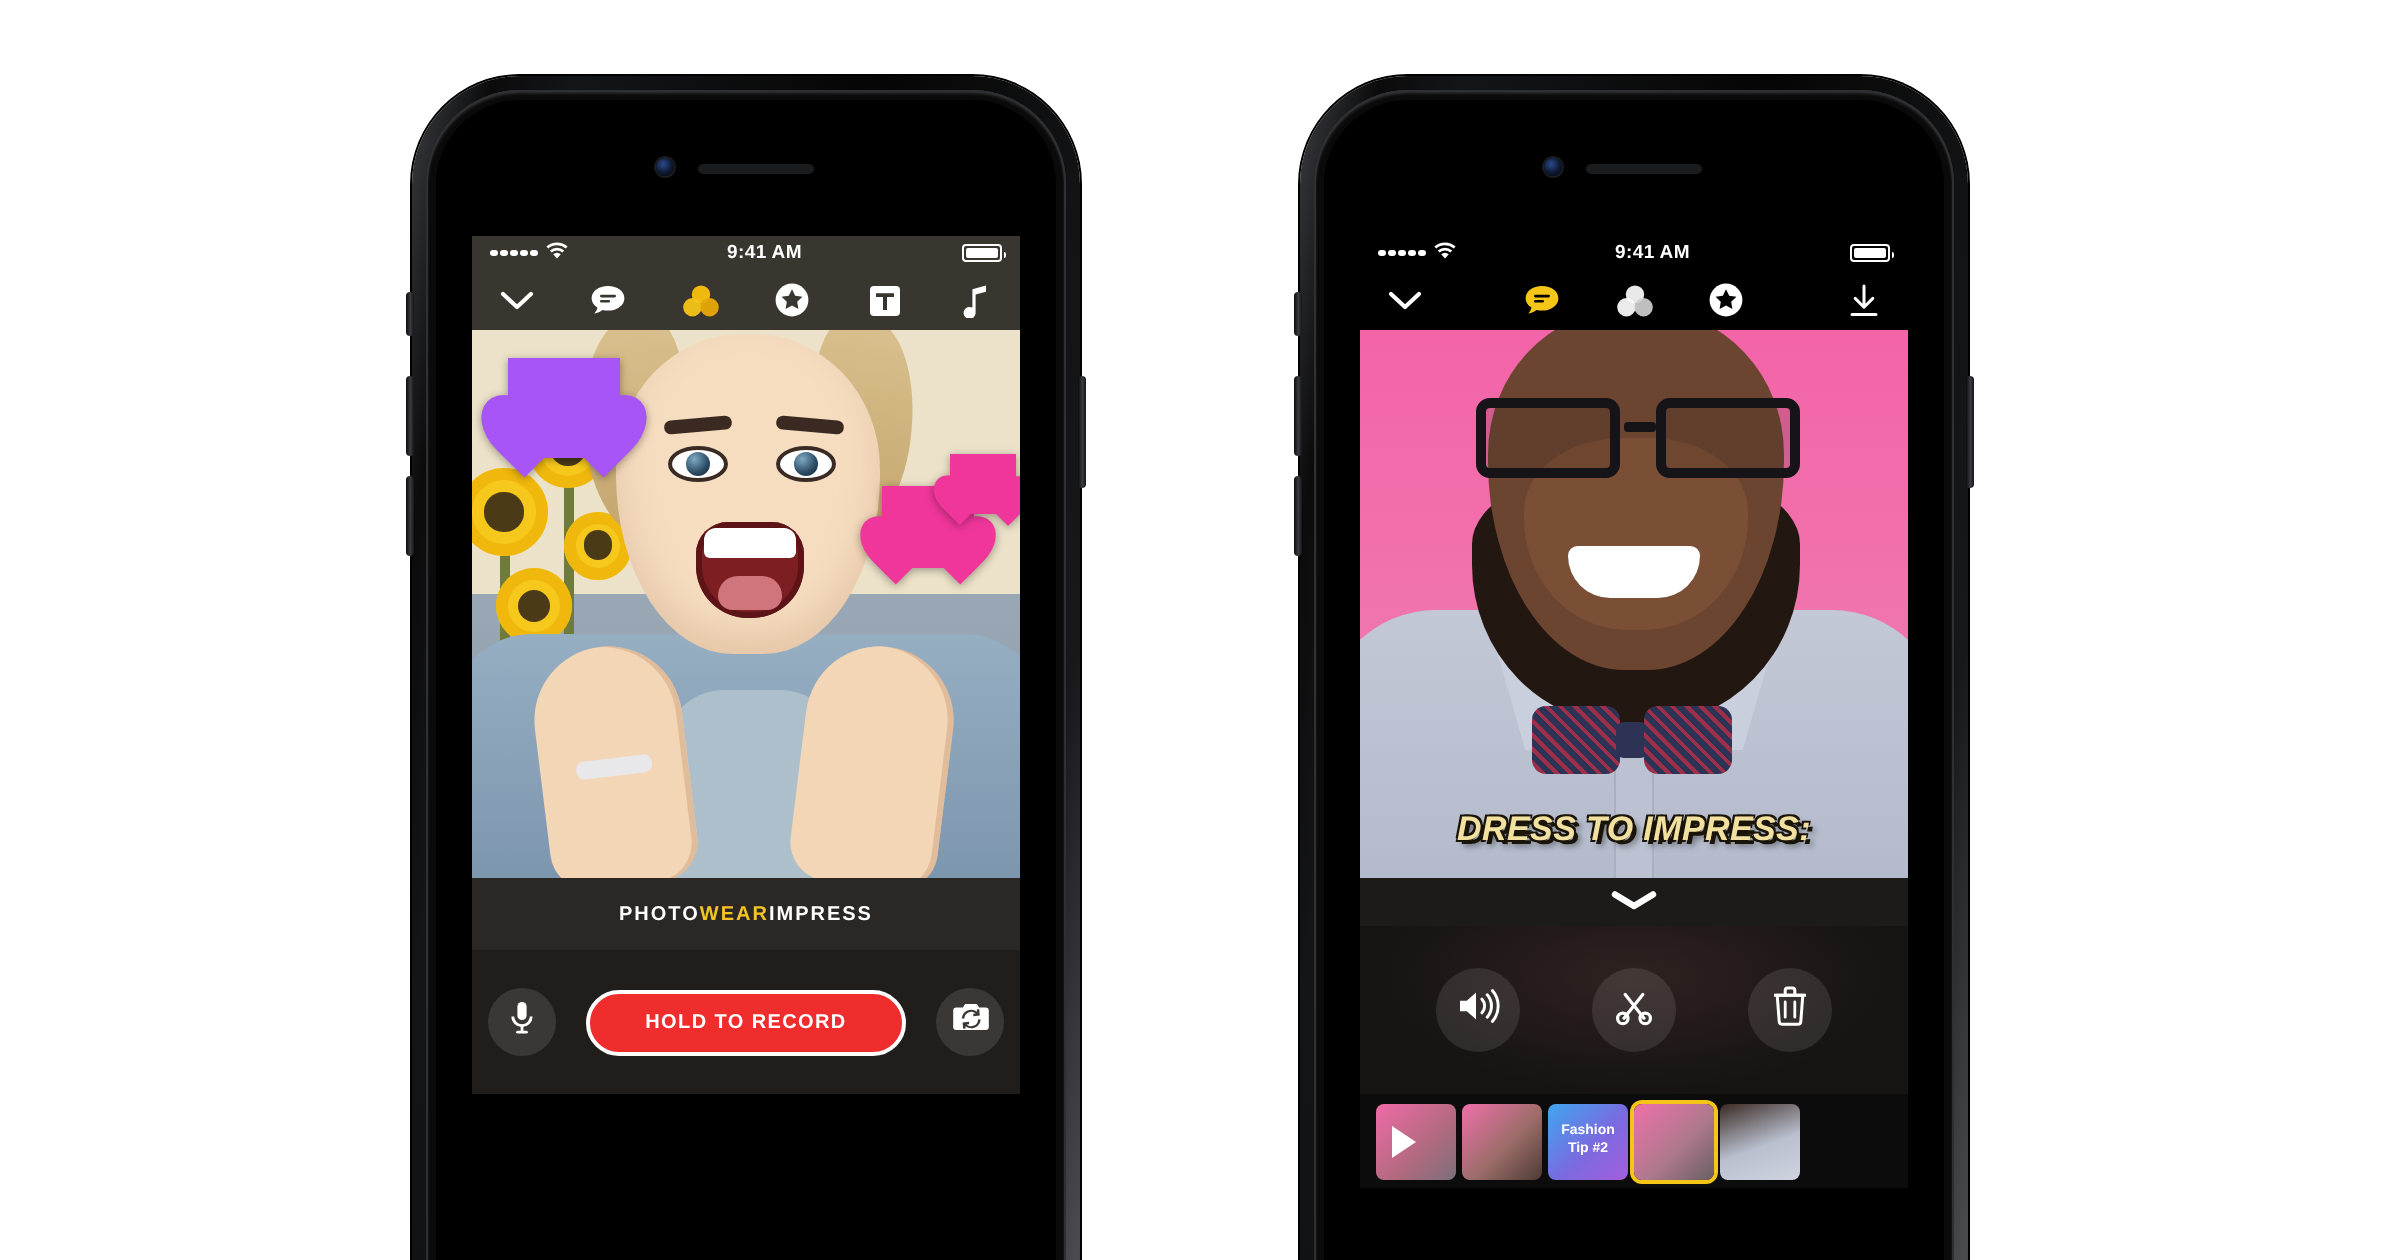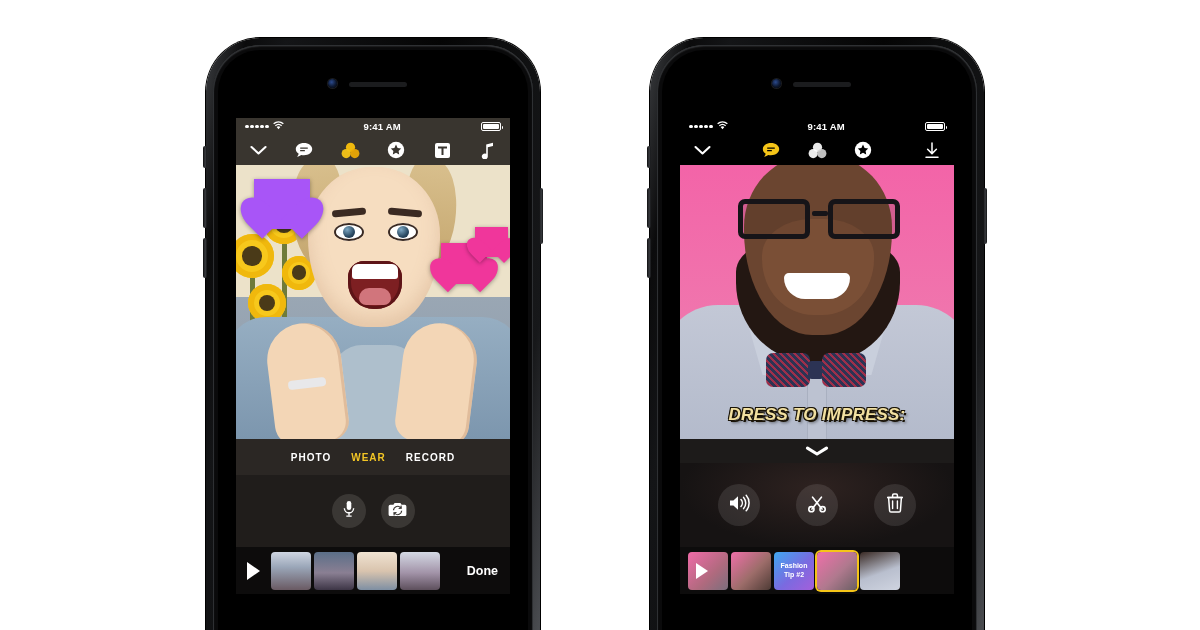--- a/index.html
+++ b/index.html
@@ -190,21 +190,21 @@
     position: absolute; left: 0; right: 0; bottom: 14px;
     text-align: center; color: #f2e0a0;
     font-size: 17px; font-weight: bold; line-height: 1.1;
     letter-spacing: .2px; font-style: italic;
     text-shadow: 2px 2px 0 #1a1408, -1px -1px 0 #1a1408, 1px -1px 0 #1a1408, -1px 1px 0 #1a1408, 3px 3px 3px rgba(0,0,0,.5);
   }
 
   
   .modebar {
     height: 36px; background: #2b2724; display: flex; align-items: center;
-    justify-content: center; gap: 20px;
+    justify-content: center; 
   }
   .mode { color: #fff; font-size: 10px; font-weight: bold; letter-spacing: 1px; }
   .mode.active { color: #f2c525; }
 
   .recordbar {
     height: 72px; background: #201d1b; display: flex; align-items: center;
     justify-content: center; gap: 15px;
   }
   .round-btn {
     width: 34px; height: 34px; border-radius: 50%; background: #3a3734;
@@ -369,60 +369,45 @@
           <div class="heart" style="width:46px;height:41px;background:#f0369b;"></div>
         </div>
         <div class="sticker" style="left:239px;top:62px;width:33px;height:30px;">
           <div class="heart" style="width:33px;height:30px;background:#f0369b;"></div>
         </div>
       </div>
 
       <div class="modebar">
         <div class="mode">PHOTO</div>
         <div class="mode active">WEAR</div>
-        <div class="mode">RECORD</div>
+        <div class="mode">IMPRESS</div>
       </div>
 
       <div class="recordbar">
         <div class="round-btn">
           <span>
             <svg width="12" height="18" viewBox="0 0 12 18">
                 <rect x="3.7" y="1" width="4.6" height="9" rx="2.3" fill="#fff"></rect>
                 <path d="M1.4 8.2a4.6 4.6 0 0 0 9.2 0" stroke="#fff" stroke-width="1.4" fill="none"></path>
                 <rect x="5.3" y="12.4" width="1.4" height="3.3" fill="#fff"></rect>
                 <rect x="3.1" y="15.4" width="5.8" height="1.4" rx=".7" fill="#fff"></rect>
               </svg>
           </span>
         </div>
+        <div class="record-btn">HOLD TO RECORD</div>
         <div class="round-btn">
           <span>
             <svg width="19" height="15" viewBox="0 0 19 15">
                 <path d="M6.6 1h5.8l1.2 1.8h3.2a1.6 1.6 0 0 1 1.6 1.6v8.1A1.5 1.5 0 0 1 16.9 14H2.1A1.5 1.5 0 0 1 .6 12.5V4.4a1.6 1.6 0 0 1 1.6-1.6h3.2z" fill="#fff"></path>
                 <path d="M6.2 8.3a3.4 3.4 0 0 1 5.7-2.5l-1.3.1.1 1.2 3.2-.3-.3-3.2-1.2.1.1 1.2a4.7 4.7 0 0 0-7.6 3.4zm6.8.4a3.4 3.4 0 0 1-5.7 2.5l1.3-.1-.1-1.2-3.2.3.3 3.2 1.2-.1-.1-1.2a4.7 4.7 0 0 0 7.6-3.4z" fill="#3a3734"></path>
               </svg>
           </span>
         </div>
       </div>
 
-      <div class="filmstrip">
-        <div class="play-tri"></div>
-        <div class="thumb t-street">
-            <span class="tx"></span>
-          </div>
-        <div class="thumb t-girls">
-            <span class="tx"></span>
-          </div>
-        <div class="thumb t-face">
-            <span class="tx"></span>
-          </div>
-        <div class="thumb t-room">
-            <span class="tx"></span>
-          </div>
-        <div class="done">Done</div>
-      </div>
 
     </div>
   </div>
 
   <div class="phone right">
     <div class="phone-body"></div>
     <div class="btn-ring"></div>
     <div class="btn-vol a"></div>
     <div class="btn-vol b"></div>
     <div class="btn-power"></div>

